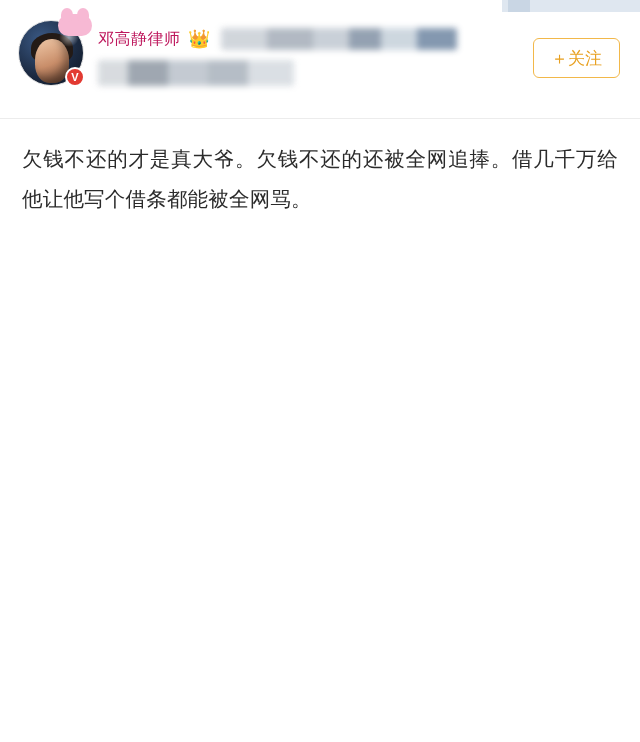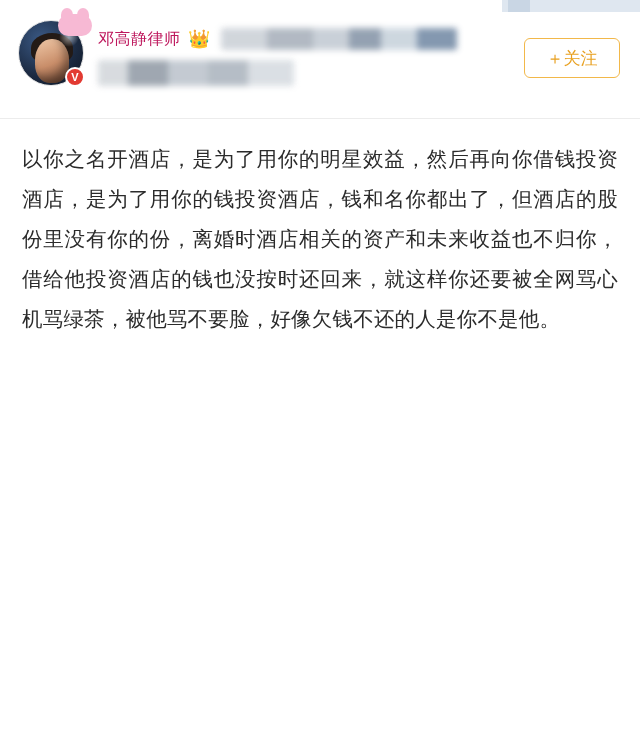--- a/index.html
+++ b/index.html
@@ -165,21 +165,21 @@
         #b2bac3 110px, #b2bac3 150px,
         #d9dee3 150px, #d9dee3 196px);
     filter: blur(3px);
     opacity: 0.95;
     border-radius: 2px;
   }
   .follow-button {
     position: absolute;
     right: 20px;
     top: 38px;
-    width: 96px;
+    width: 87px;
     height: 40px;
     border: 1px solid #f2b84a;
     border-radius: 6px;
     color: #e8a020;
     font-size: 17px;
     display: flex;
     align-items: center;
     justify-content: center;
     background: #ffffff;
     box-sizing: border-box;
@@ -271,17 +271,17 @@
       </div>
       <span class="blur-strip-2"></span>
     </div>
 
     <div class="follow-button">＋关注</div>
   </div>
 
   <div class="divider"></div>
 
   <div class="post-body">
-    <p class="paragraph">以你之名开酒店，是为了用你的明星效益，然后再向你借钱投资酒店，是为了用你的钱投资酒店，钱和名你都出了，但酒店的股份里没有你的份，离婚时酒店相关的资产和未来收益也不归你，借给他投资酒店的钱也没按时还回来，就这样你还要被全网骂心机骂绿茶，被他骂不要脸，好像欠钱不还的人是你不是他。</p>
+    <p class="paragraph">欠钱不还的才是真大爷。欠钱不还的还被全网追捧。借几千万给他让他写个借条都能被全网骂。</p>
   </div>
 
   <div class="bottom-edge"></div>
 </div>
 
 </body></html>

